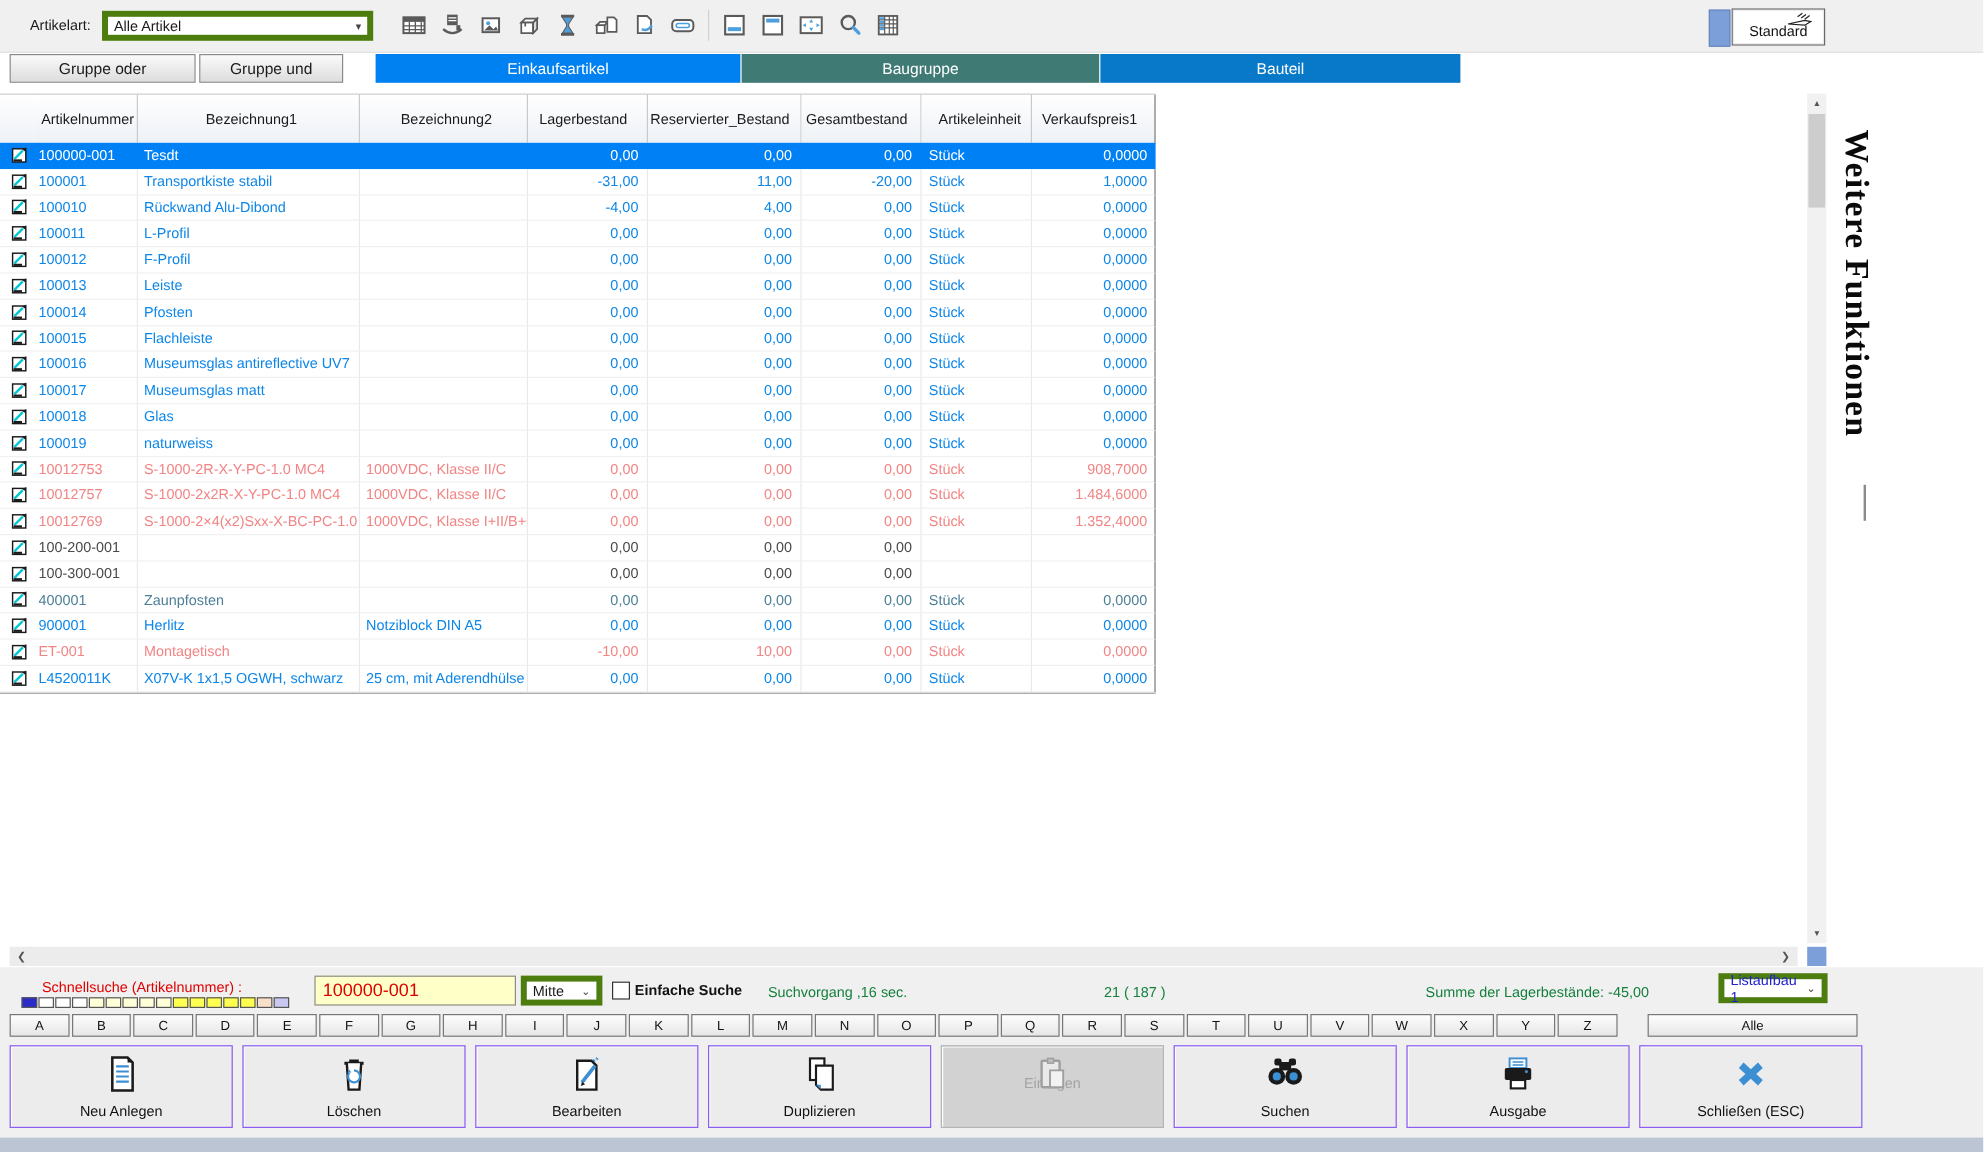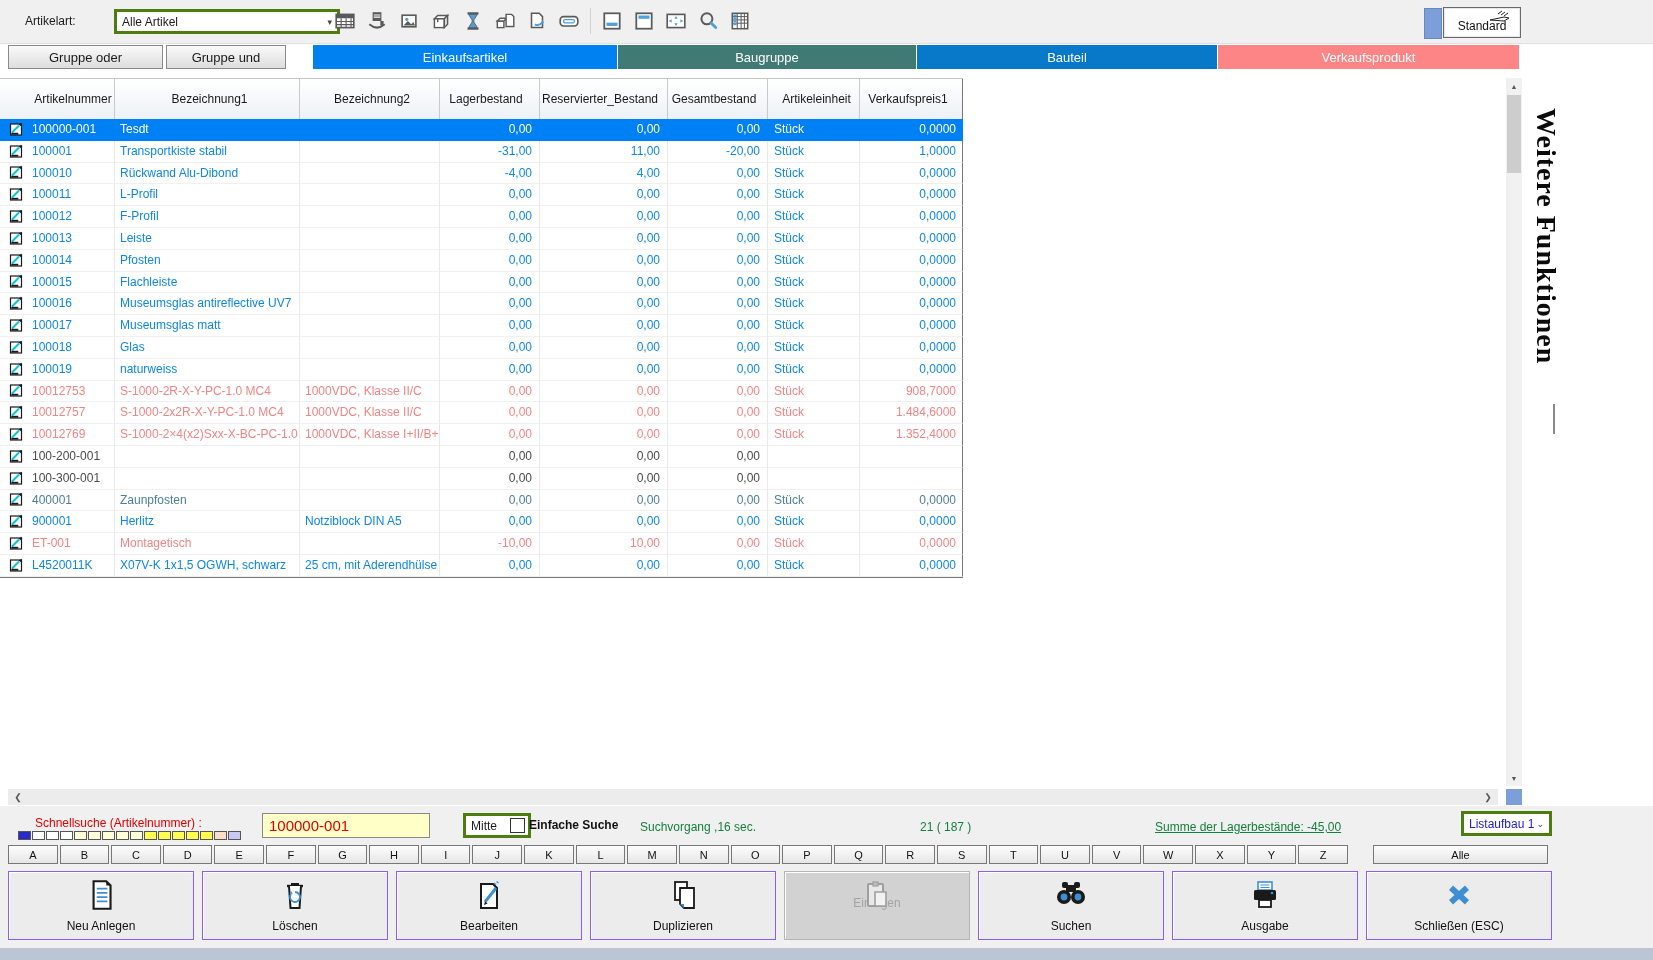--- a/index.html
+++ b/index.html
@@ -3,22 +3,22 @@
 <meta charset="utf-8">
 <style>
   html,body{margin:0;padding:0;background:#fff;}
   .window{position:relative;width:1653px;height:960px;background:#ffffff;
     font-family:"Liberation Sans",sans-serif;overflow:hidden;}
 
   
   .topbar{position:absolute;left:0;top:0;width:1653px;height:43px;background:#f0f0f0;
     border-bottom:1px solid #e0e0e0;}
   .artikelart-label{position:absolute;left:25px;top:14px;font-size:12px;color:#1a1a1a;}
-  .combo{background:#fff;border:3px solid #4d7c0f;display:flex;align-items:center;
-    font-size:12px;color:#1a1a1a;box-sizing:border-box;padding:0 5px;margin-left:29px;}
+  .combo{background:#fff;border:5px solid #4d7c0f;display:flex;align-items:center;
+    font-size:12px;color:#1a1a1a;box-sizing:border-box;padding:0 5px;}
   .combo .arrow{margin-left:auto;font-size:9px;color:#444;}
   .combo-artikelart{position:absolute;left:85px;top:9px;width:226px;height:25px;}
   .tb-icons{position:absolute;left:332px;top:8px;display:flex;align-items:center;gap:6px;}
   .tb-icon{width:26px;height:26px;display:flex;align-items:center;justify-content:center;cursor:pointer;}
   .tb-sep{width:1px;height:26px;background:#d2d2d2;margin:0 2px;}
   .blue-chip{position:absolute;left:1424px;top:8px;width:16px;height:29px;background:#7c9ed9;border:1px solid #6787bd;}
   .standard-btn{position:absolute;left:1443px;top:7px;width:78px;height:31px;background:#fff;
     border:1px solid #6a6a6a;box-shadow:0 0 0 1px #e8e8e8 inset;font-size:12px;color:#111;
     display:flex;align-items:flex-end;justify-content:center;padding-bottom:4px;box-sizing:border-box;cursor:pointer;}
   .standard-btn .hand{position:absolute;right:8px;top:1px;}
@@ -81,21 +81,21 @@
   .qs-label{position:absolute;left:35px;top:816px;font-size:12px;color:#e00000;}
   .qs-strip{position:absolute;left:18px;top:831px;display:flex;gap:1px;}
   .qs-strip span{width:13px;height:9px;border:1px solid #555;box-sizing:border-box;display:block;}
   .qs-input{position:absolute;left:262px;top:813px;width:168px;height:25px;background:#ffffc8;
     border:1px solid #8a8a8a;color:#e00000;font-size:15px;font-family:"Liberation Sans",sans-serif;
     padding:0 6px;box-sizing:border-box;}
   .combo-mitte{position:absolute;left:434px;top:813px;width:68px;height:25px;}
   .qs-check{position:absolute;left:510px;top:818px;width:13px;height:13px;background:#fff;border:1px solid #333;cursor:pointer;}
   .qs-check-label{position:absolute;left:529px;top:818px;font-size:12px;font-weight:bold;color:#111;}
   .status{position:absolute;top:820px;font-size:12px;color:#15803d;}
-  .st-left{left:640px;} .st-count{left:920px;} .st-sum{left:1155px;text-decoration:underline;}
+  .st-left{left:640px;} .st-count{left:920px;} .st-sum{left:1188px;}
   .combo-listaufbau{position:absolute;left:1432px;top:811px;width:91px;height:25px;color:#2222cc;}
 
   .alpha-row{position:absolute;left:8px;top:845px;width:1340px;display:flex;gap:2px;}
   .alpha-btn{flex:1;height:19px;background:linear-gradient(#fdfdfd,#e6e6e6);border:1px solid #777;
     font-size:11px;color:#111;display:flex;align-items:center;justify-content:center;cursor:pointer;box-sizing:border-box;}
   .alle-btn{position:absolute;left:1373px;top:845px;width:175px;height:19px;}
 
   .actions{position:absolute;left:8px;top:871px;display:flex;gap:8px;}
   .action-btn{width:186px;height:69px;background:#ececec;border:1px solid #8b5cf6;
     box-shadow:inset 1px 1px 0 #fff;display:flex;flex-direction:column;align-items:center;
@@ -228,23 +228,20 @@
       <span>Gruppe und</span>
     </div>
   <div class="tab tab-color t2" style="background:#0081f1;">
       <span>Einkaufsartikel</span>
     </div>
   <div class="tab tab-color t3" style="background:#407a75;">
       <span>Baugruppe</span>
     </div>
   <div class="tab tab-color t4" style="background:#0878c8;">
       <span>Bauteil</span>
-    </div>
-  <div class="tab tab-color t5" style="background:#fd8585;">
-      <span>Verkaufsprodukt</span>
     </div>
 
   <div class="thead" id="thead">
       <div class="th c0"></div>
       <div class="th c1">Artikelnummer</div>
       <div class="th c2">Bezeichnung1</div>
       <div class="th c3">Bezeichnung2</div>
       <div class="th c4">Lagerbestand</div>
       <div class="th c5">Reservierter_Bestand</div>
       <div class="th c6">Gesamtbestand</div>

